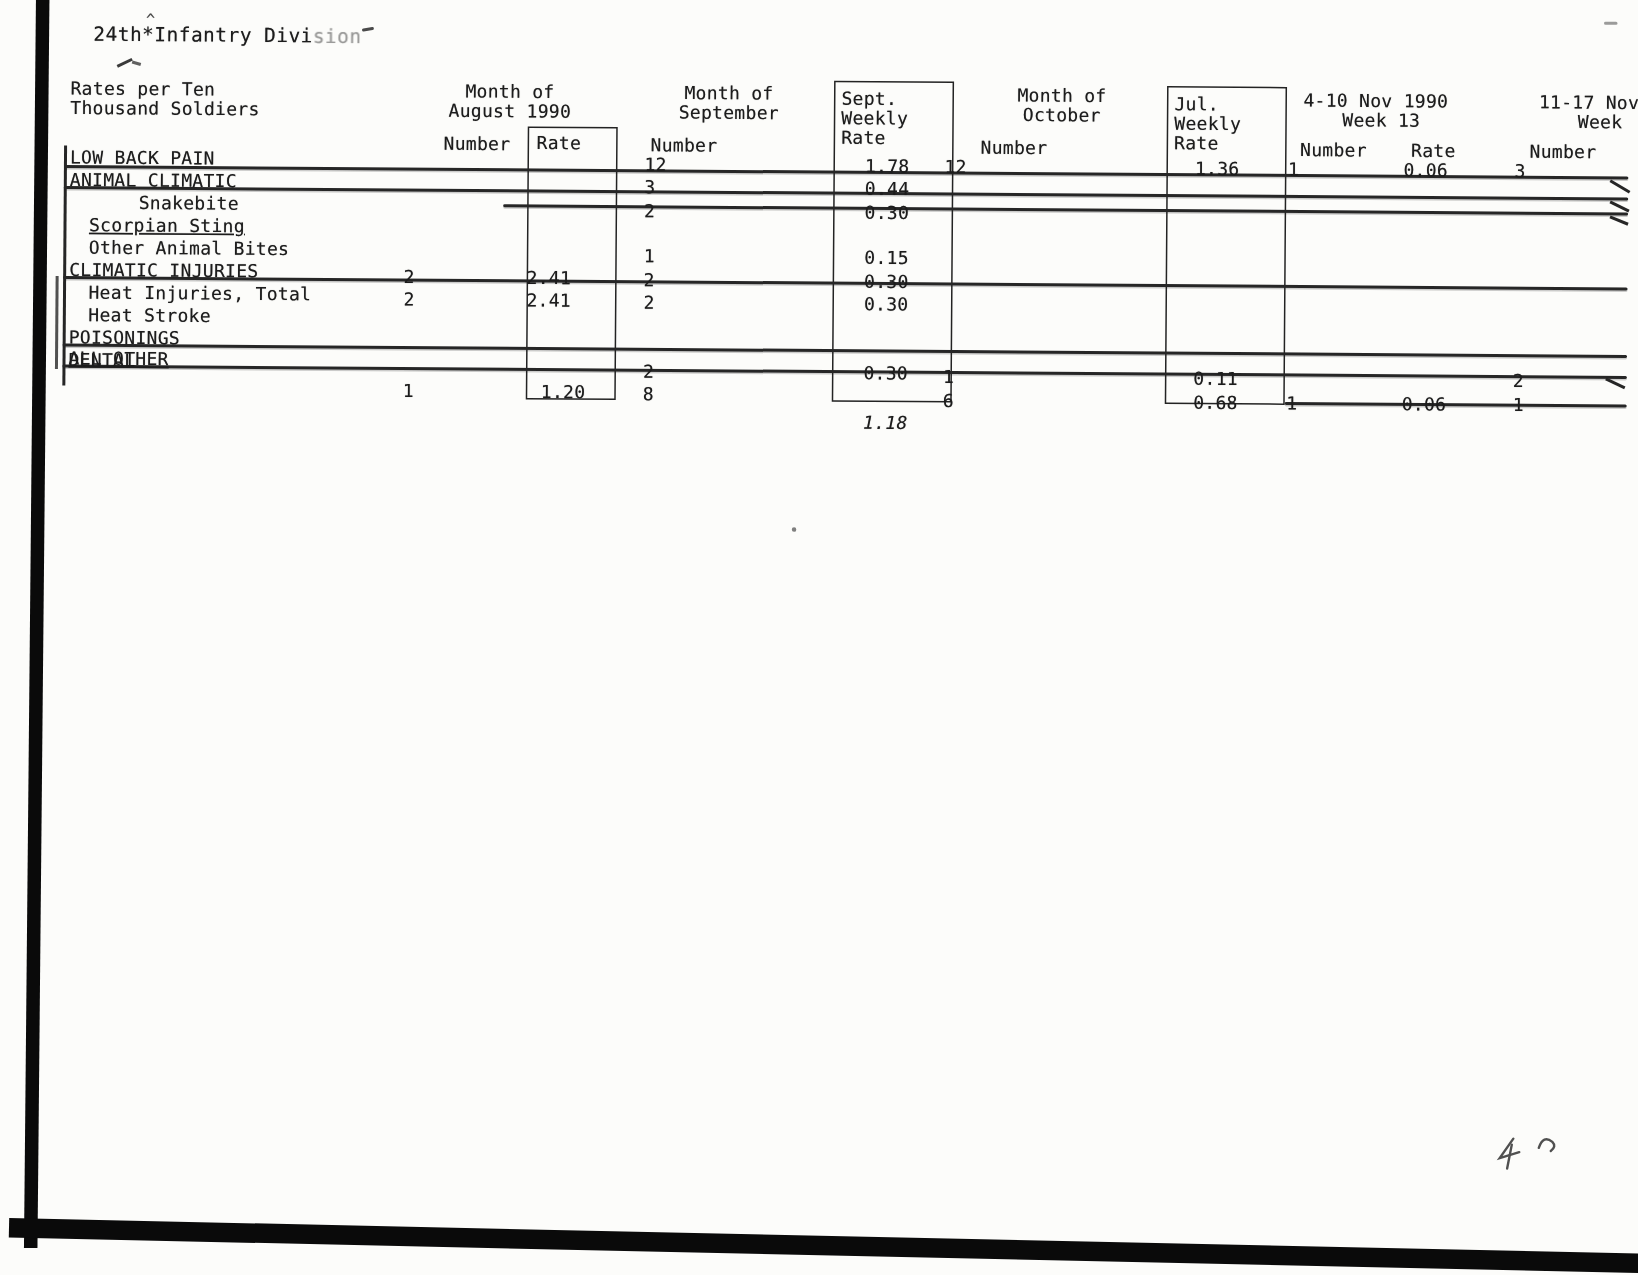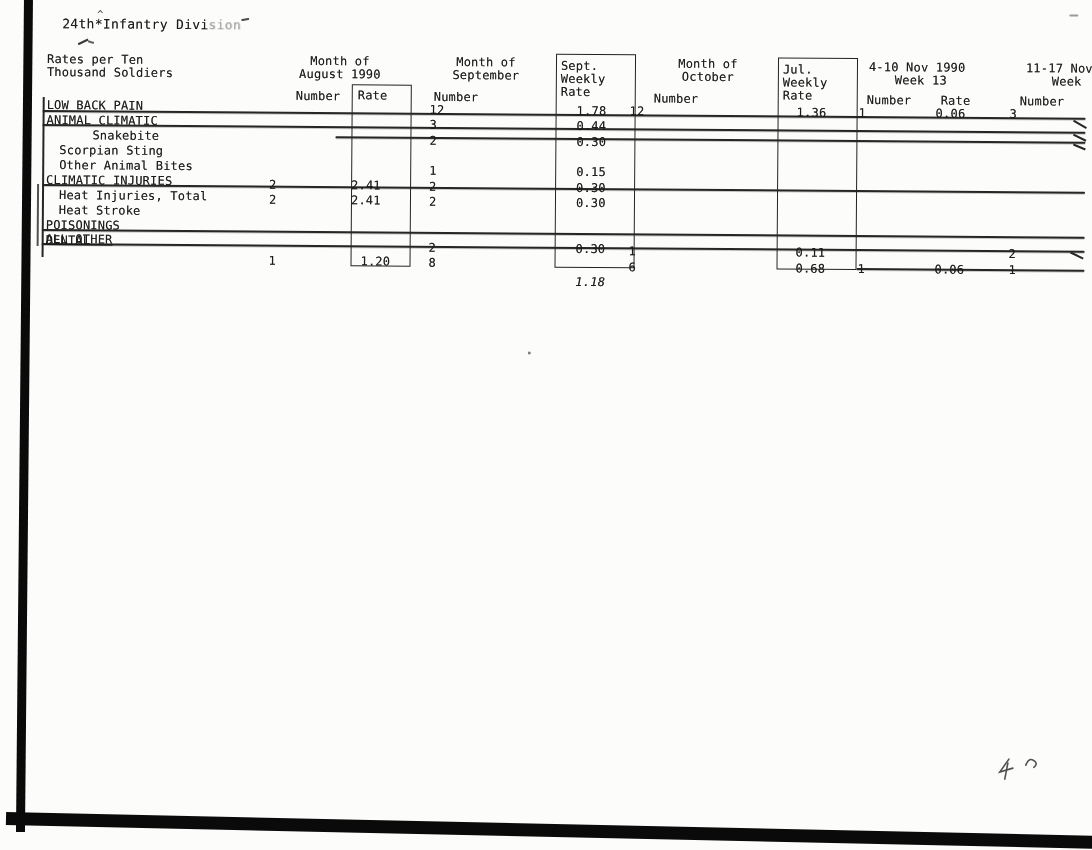--- a/index.html
+++ b/index.html
@@ -107,21 +107,21 @@
         <div class="t cell c-oct-r" style="top: 100px;">1.36</div>
         <div class="t cell c-nov1-n" style="top: 100px;">1</div>
         <div class="t cell c-nov1-r" style="top: 100px;">0.06</div>
         <div class="t cell c-nov2-n" style="top: 100px;">3</div>
         <div class="t" style="left: 47px; top: 113px;">ANIMAL CLIMATIC</div>
         <div class="t cell c-sep-n" style="top: 115.3px;">3</div>
         <div class="t cell c-sep-r" style="top: 115.3px;">0.44</div>
         <div class="t" style="left: 60px; top: 128px; margin-left: 33px;">Snakebite</div>
         <div class="t cell c-sep-n" style="top: 130.6px;">2</div>
         <div class="t cell c-sep-r" style="top: 130.6px;">0.30</div>
-        <div class="t" style="left: 60px; top: 143px;">Scorpian Sting</div>
+        <div class="t" style="left: 60px; top: 143px; text-decoration: underline;">Scorpian Sting</div>
         <div class="t" style="left: 60px; top: 158px;">Other Animal Bites</div>
         <div class="t cell c-sep-n" style="top: 161.2px;">1</div>
         <div class="t cell c-sep-r" style="top: 161.2px;">0.15</div>
         <div class="t" style="left: 47px; top: 173px;">CLIMATIC INJURIES</div>
         <div class="t cell c-aug-n" style="top: 175.75px;">2</div>
         <div class="t cell c-aug-r" style="top: 175.75px;">2.41</div>
         <div class="t cell c-sep-n" style="top: 176.5px;">2</div>
         <div class="t cell c-sep-r" style="top: 176.5px;">0.30</div>
         <div class="t" style="left: 60px; top: 188px;">Heat Injuries, Total</div>
         <div class="t cell c-aug-n" style="top: 190.9px;">2</div>

